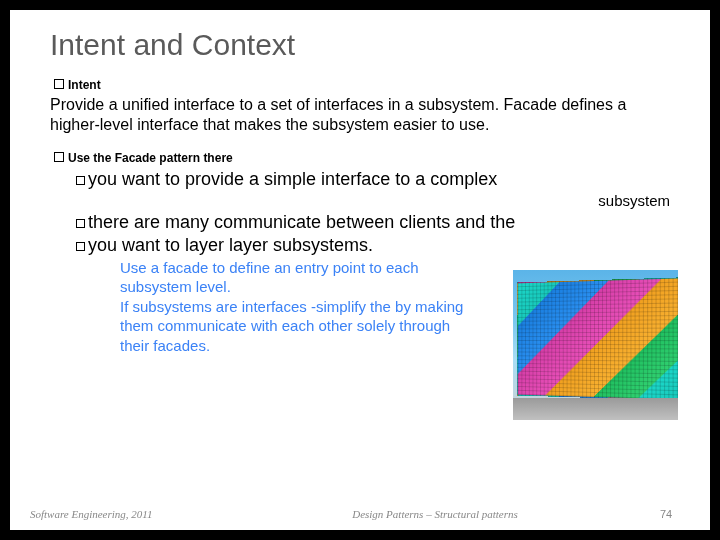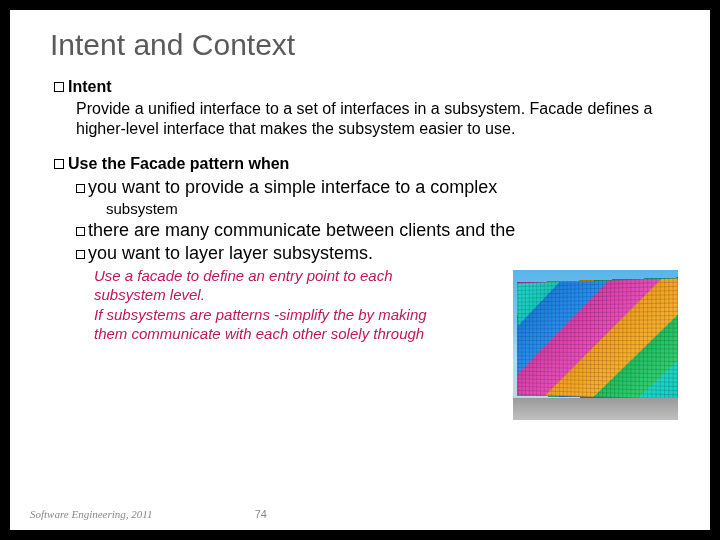--- a/index.html
+++ b/index.html
@@ -19,52 +19,51 @@
     position: relative;
     padding: 18px 40px 12px 40px;
   }
   .title {
     font-size: 30px;
     font-weight: 400;
     color: #5a5a5a;
     margin-bottom: 16px;
   }
   .section-head {
-    font-size: 16px;
+    font-size: 12px;
     font-weight: 700;
     color: #000;
     margin-left: 4px;
     margin-bottom: 3px;
   }
   .section-body {
     font-size: 16px;
     color: #000;
-    margin-left: 26px;
     line-height: 1.25;
     margin-bottom: 16px;
     padding-right: 10px;
   }
   .sub-list { margin-left: 26px; }
   .sub-item-head {
     font-size: 18px;
     color: #000;
     line-height: 1.3;
   }
   .sub-continue {
     font-size: 15px;
     color: #000;
     line-height: 1.3;
     margin-left: 30px;
+    text-align: right;
   }
   .sub-continue2 {
     font-size: 15px;
-    color: #be185d;
+    color: #3b82f6;
     line-height: 1.3;
-    margin-left: 18px;
-    font-style: italic;
+    margin-left: 44px;
   }
   .cbox {
     display: inline-block;
     width: 10px;
     height: 10px;
     border: 1px solid #000;
     margin-right: 4px;
     position: relative;
     top: 0px;
   }
@@ -117,61 +116,63 @@
     left: 0; right: 0; bottom: 10px;
     display: flex;
     font-size: 11px;
     color: #888;
     font-style: italic;
     font-family: "Times New Roman", serif;
     gap: 15px;
   }
   .footer-left { flex: 0 0 210px; padding-left: 20px; }
   .footer-center { flex: 1; text-align: center; }
-  .footer-right { flex: 0 0 60px; text-align: right; padding-right: 28px; font-style: normal; font-family: Arial, sans-serif; }
+  .footer-right { flex: 0 0 60px; text-align: center; padding-right: 28px; font-style: normal; font-family: Arial, sans-serif; }
 </style>
 </head>
 <body>
 
 <div class="slide">
   <div class="title">Intent and Context</div>
 
   <div class="section-head">
     <span class="cbox"></span><span>Intent</span>
   </div>
   <div class="section-body">Provide a unified interface to a set of interfaces in a subsystem. Facade defines a higher-level interface that makes the subsystem easier to use.</div>
 
   <div class="section-head">
-    <span class="cbox"></span><span>Use the Facade pattern when</span>
+    <span class="cbox"></span><span>Use the Facade pattern there</span>
   </div>
 
   <div class="sub-list">
     <div class="sub-item-head">
       <span class="cbox-sm"></span><span>you want to provide a simple interface to a  complex</span>
     </div>
     <div class="sub-continue">subsystem</div>
 
     <div class="sub-item-head">
       <span class="cbox-sm"></span><span>there are many communicate between clients and the</span>
     </div>
 
     <div class="sub-item-head">
       <span class="cbox-sm"></span><span>you want to layer layer subsystems.</span>
     </div>
 
     <div class="sub-continue2">Use a facade to define an entry point to each</div>
     <div class="sub-continue2">subsystem level.</div>
-    <div class="sub-continue2">If subsystems are patterns -simplify the by making</div>
+    <div class="sub-continue2">If subsystems are interfaces -simplify the by making</div>
     <div class="sub-continue2">them communicate with each other solely through</div>
+    <div class="sub-continue2">their facades.</div>
   </div>
 
   <div class="image-wrap">
     <div class="building">
       <div class="facade"></div>
       <div class="ground"></div>
     </div>
   </div>
 
   <div class="footer">
     <div class="footer-left">Software Engineering, 2011</div>
+    <div class="footer-center">Design Patterns – Structural patterns</div>
     <div class="footer-right">74</div>
   </div>
 </div>
 
 </body></html>

